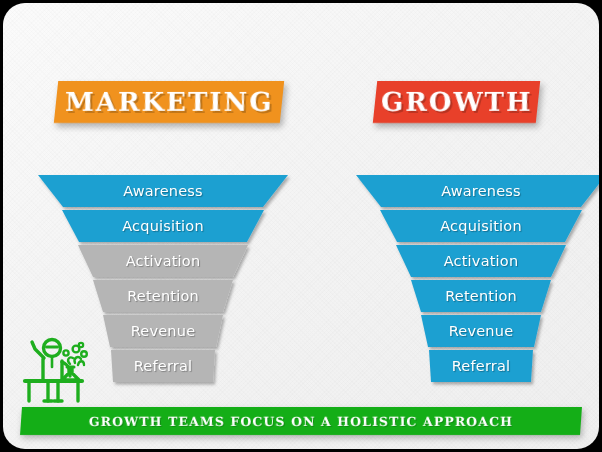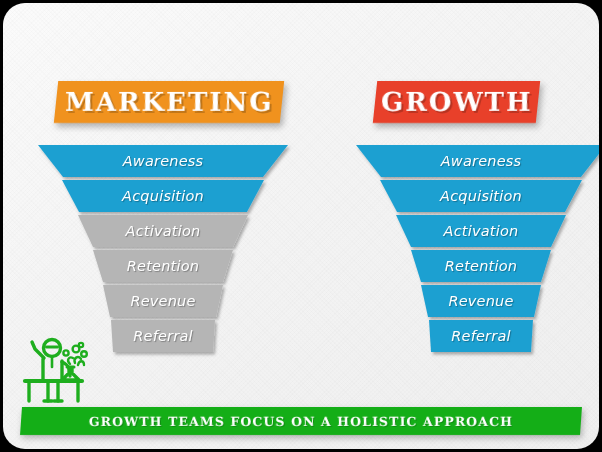--- a/index.html
+++ b/index.html
@@ -66,24 +66,23 @@
     left: 372px;
     top: 78px;
     width: 163px;
     height: 42px;
     background: #E8402A;
   }
 
   
   .funnel {
     position: absolute;
-    top: 142px;
+    top: 172px;
     width: 260px;
     height: 215px;
-    font-style: italic;
   }
   #funnel-marketing { left: 30px; }
   #funnel-growth    { left: 348px; }
 
   .funnel-svg {
     position: absolute;
     left: 0; top: 0;
     width: 260px;
     height: 215px;
     overflow: visible;

